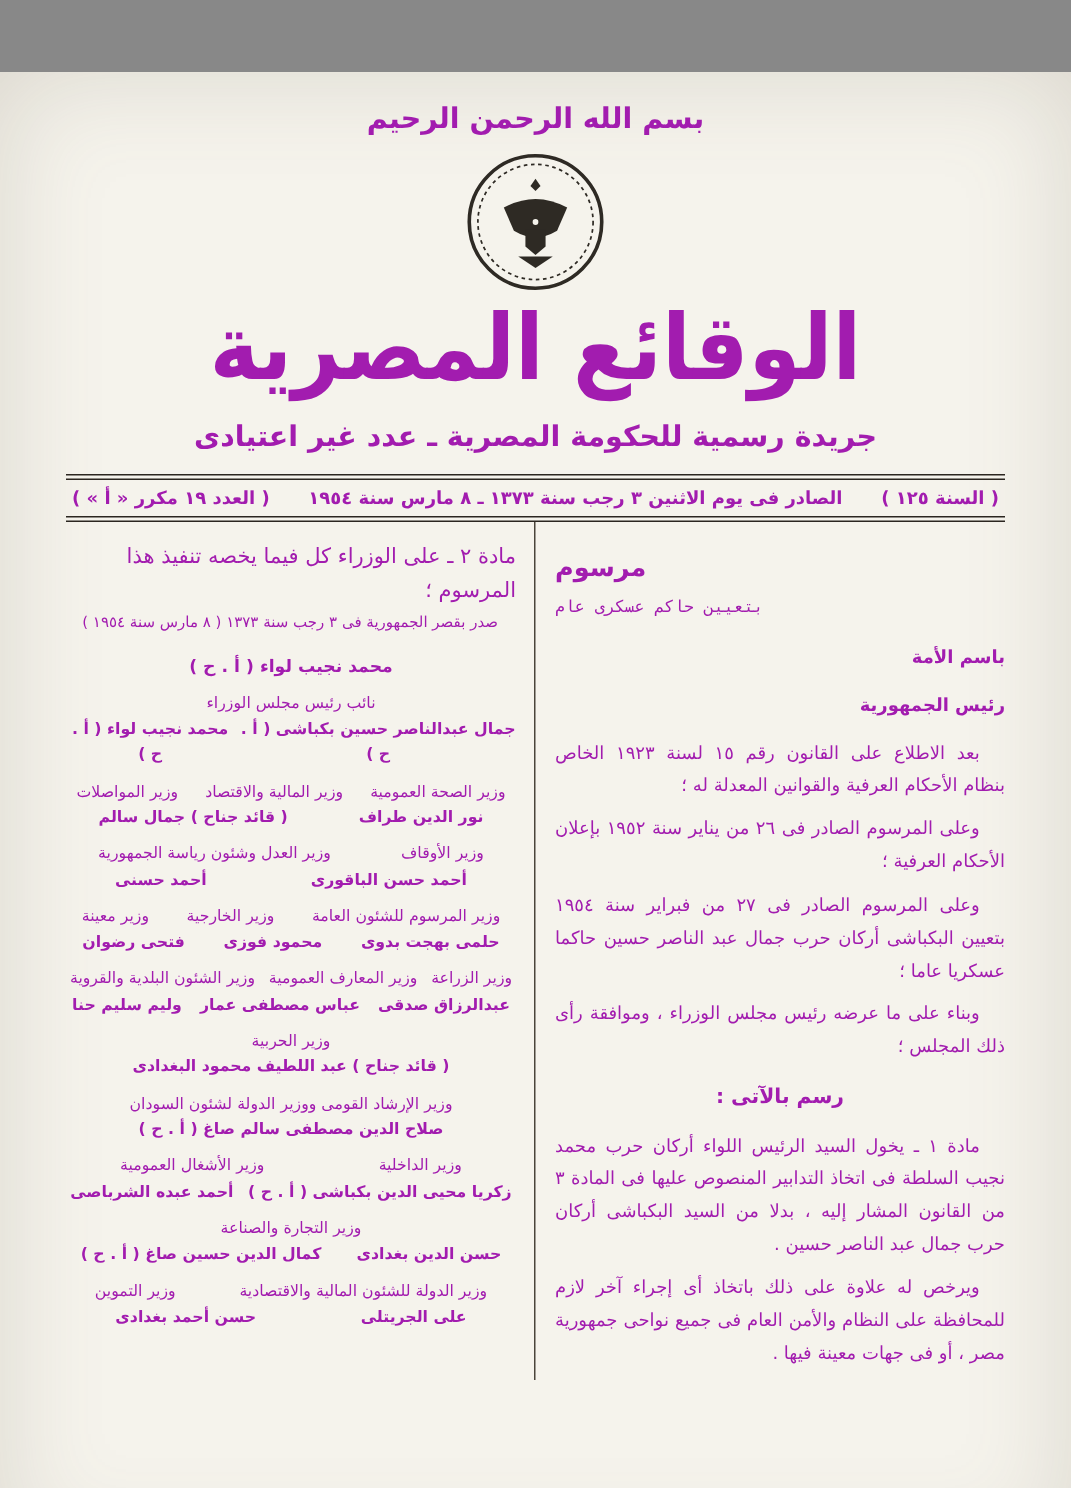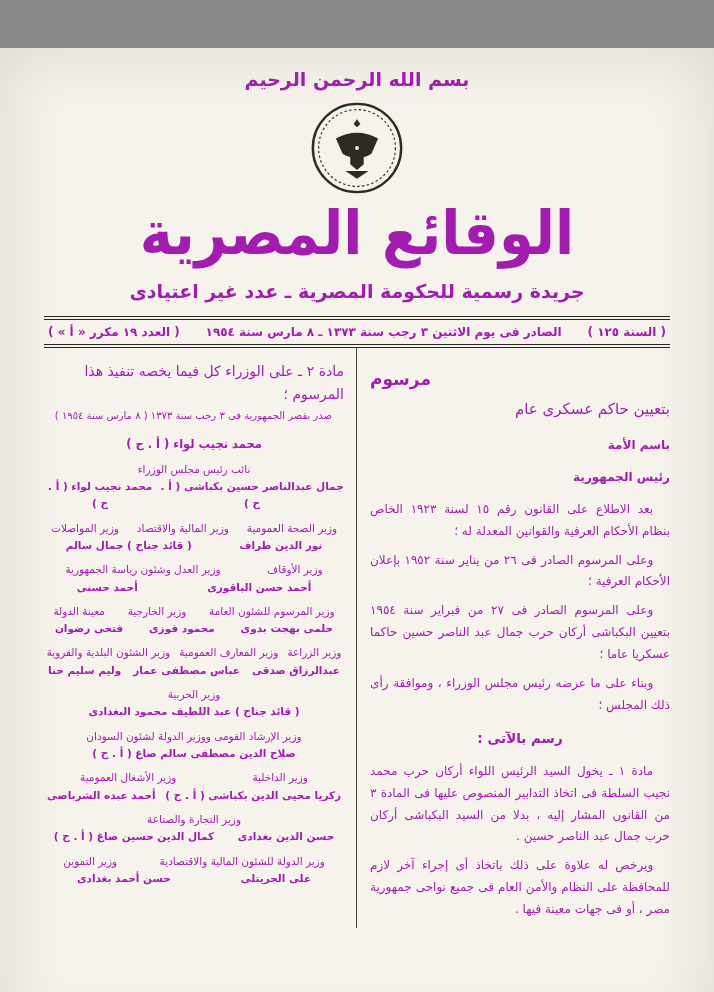--- a/index.html
+++ b/index.html
@@ -36,21 +36,21 @@
   .body { display:flex; align-items:stretch; }
   .col { flex:1 1 0; min-width:0; padding-top:12px; }
   .col-decree {
     border-inline-end:1px solid #4a443a;
     padding-inline-end:13px;
     font-size:12px; line-height:1.82; text-align:justify;
   }
   .col-sign { padding-inline-start:12px; font-size:10.5px; line-height:1.65; }
   
   .decree-title { text-align:left; font-size:17px; font-weight:bold; margin:4px 0 1px; }
-  .decree-sub { text-align:right; font-size:15px; margin-bottom:12px; }
+  .decree-sub { text-align:left; font-size:11px; margin-bottom:12px;font-family:Liberation Mono, monospace; }
   .in-name { font-weight:bold; margin:6px 0 10px; }
   .issuer { font-weight:bold; margin-bottom:10px; }
   .para { text-indent:1.4em; margin-bottom:7px; }
   .enact { text-align:center; font-weight:bold; font-size:13.5px; margin:10px 0 10px; }
   
   .article2 { font-size:14px; margin-bottom:2px; }
   .issued-at { font-size:10px; text-indent:1.2em; margin-bottom:10px; }
   .head-sig { text-align:center; font-weight:bold; font-size:11.5px; margin-bottom:7px; }
   .sig-row { display:flex; justify-content:space-around; align-items:baseline; gap:4px; text-align:center; }
   .sig-row span { flex:0 1 auto; }
@@ -134,21 +134,21 @@
         <span>وزير العدل وشئون رياسة الجمهورية</span>
       </div>
       <div class="sig-row n">
         <span>أحمد حسن الباقورى</span>
         <span>أحمد حسنى</span>
       </div>
 
       <div class="sig-row t">
         <span>وزير المرسوم للشئون العامة</span>
         <span>وزير الخارجية</span>
-        <span>معينة الدولة</span>
+        <span>وزير معينة</span>
       </div>
       <div class="sig-row n">
         <span>حلمى بهجت بدوى</span>
         <span>محمود فوزى</span>
         <span>فتحى رضوان</span>
       </div>
 
       <div class="sig-row t">
         <span>وزير الزراعة</span>
         <span>وزير المعارف العمومية</span>

